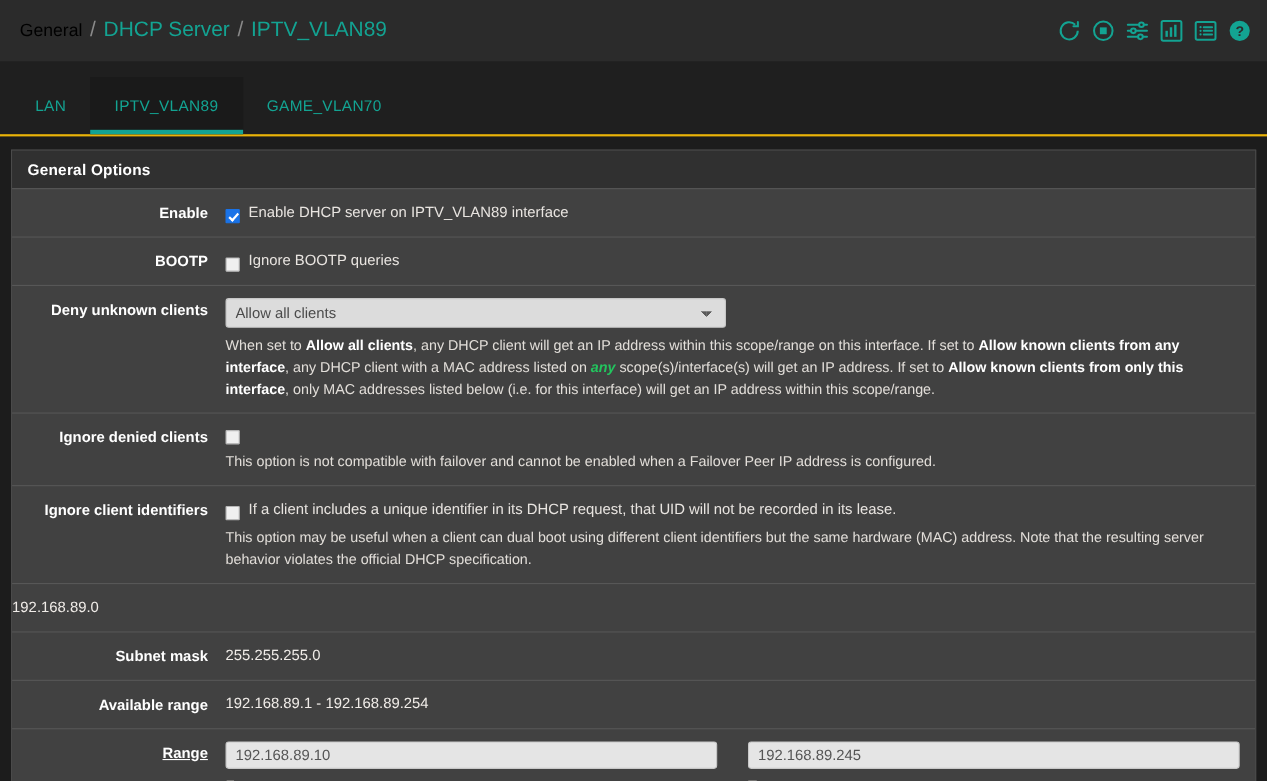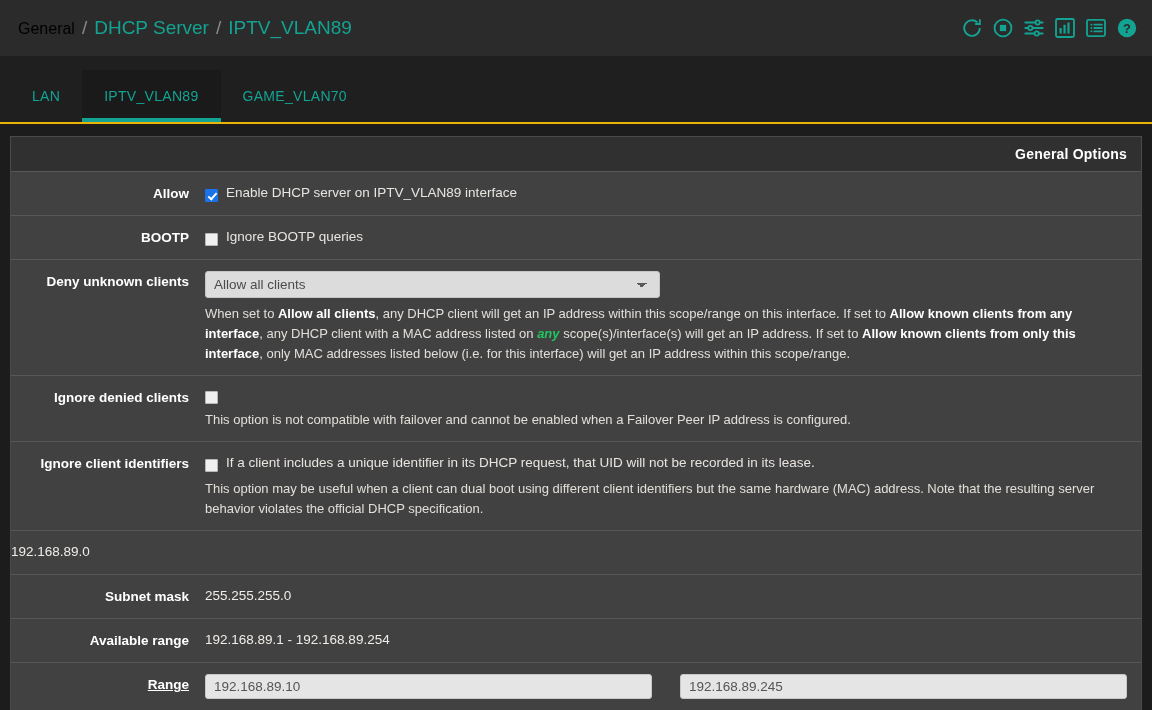--- a/index.html
+++ b/index.html
@@ -74,21 +74,20 @@
     border: 1px solid #4a4a4a;
     background: #414141;
   }
   .panel-head {
     background: #303030;
     color: #ffffff;
     font-size: 14px;
     font-weight: 700;
     padding: 9px 14px;
     letter-spacing: .2px;
-    text-align: right;
   }
   .row {
     display: flex;
     border-top: 1px solid #575757;
     padding: 11px 0 11px 0;
     min-height: 44px;
   }
   .row:first-of-type { border-top: none; }
   .lbl {
     width: 194px;
@@ -97,21 +96,21 @@
     padding-right: 16px;
     color: #ffffff;
     font-size: 13.5px;
     font-weight: 700;
     line-height: 20px;
     padding-top: 1px;
   }
   .lbl.link { text-decoration: underline; }
   .fld { flex: 1; padding-right: 14px; min-width: 0; }
 
-  .cbline { display: flex; align-items: center; gap: 8px; }
+  .cbline { display: flex; align-items: flex-end; gap: 8px; }
   .cbox {
     width: 13px; height: 13px;
     flex: 0 0 13px;
     margin-top: 4px;
     background: #f0f0f0;
     border: 1px solid #b7b7b7;
     border-radius: 1px;
     cursor: pointer;
     position: relative;
   }
@@ -268,21 +267,21 @@
   </div>
   <div class="tab">
     <span>GAME_VLAN70</span>
   </div>
 </div>
 
 <div class="panel">
   <div class="panel-head">General Options</div>
 
   <div class="row">
-    <div class="lbl">Allow</div>
+    <div class="lbl">Enable</div>
     <div class="fld">
       <div class="cbline">
         <span class="cbox checked"></span>
         <span class="cbtext">Enable DHCP server on IPTV_VLAN89 interface</span>
       </div>
     </div>
   </div>
 
   <div class="row">
     <div class="lbl">BOOTP</div>

